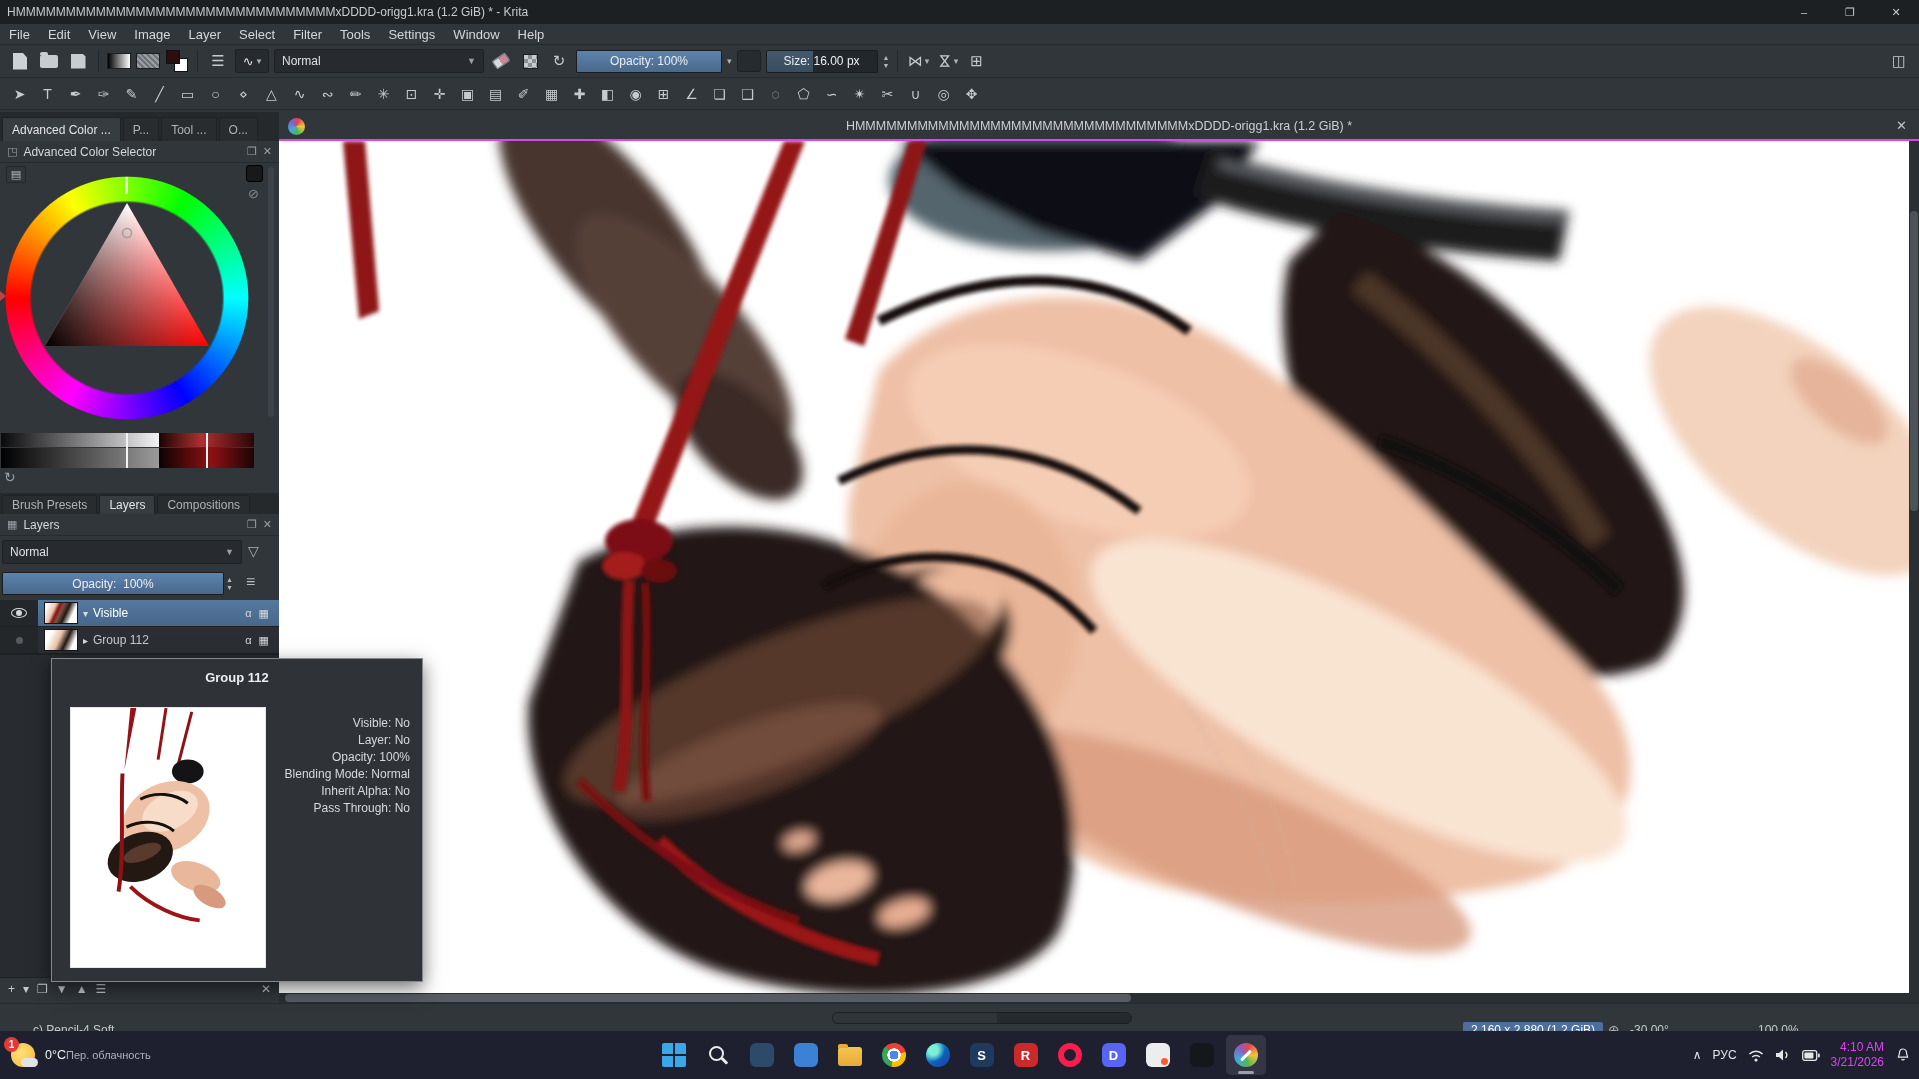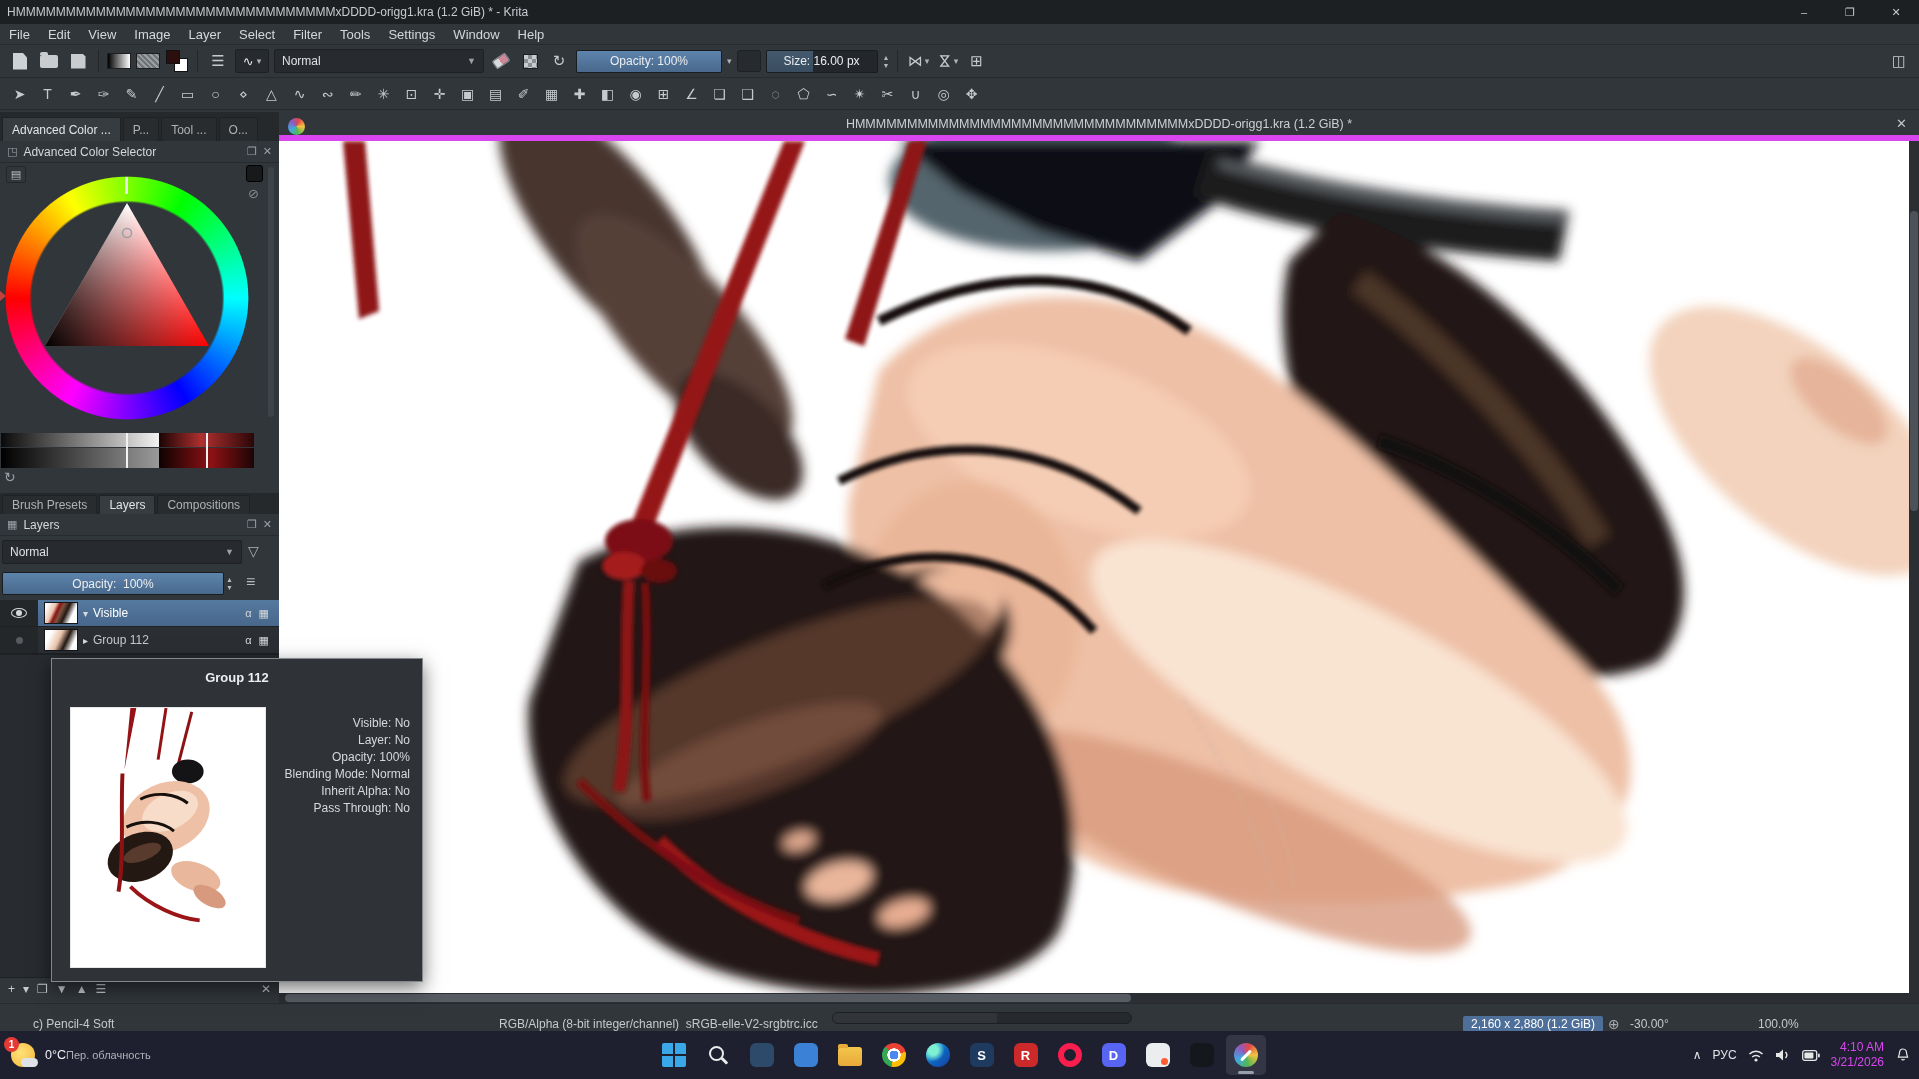--- a/index.html
+++ b/index.html
@@ -93,21 +93,21 @@
   .lthumb{width:34px;height:22px;border:1px solid #14161a;flex:0 0 auto}
   .lthumb.t1{background:linear-gradient(115deg,#fff 8%,#e9c3aa 28%,#8e1214 38%,#7c5340 48%,#241813 62%,#fff 80%)}
   .lthumb.t2{background:linear-gradient(115deg,#fff 18%,#e9c3aa 44%,#241813 64%,#fff 84%)}
   .lexp{font-size:10px;color:#d8dadc}
   .licons{margin-left:auto;display:flex;gap:7px;font-size:11px;color:#d4d7d9;padding-right:4px}
   #layers-empty{position:absolute;left:0;top:654px;width:279px;height:323px;background:#282b2f;border-top:1px solid #1e2124}
   #layer-buttons{position:absolute;left:0;top:977px;width:279px;height:22px;background:#31363b;border-top:1px solid #1e2124;display:flex;align-items:center;gap:8px;padding:0 8px;font-size:12px;color:#c6cacd}
   .lb-btn{display:flex;align-items:center;justify-content:center}
 
   
-  #doc-tabbar{position:absolute;left:279px;top:112px;width:1640px;height:29px;background:#31363b;border-bottom:6px solid #d946ef}
+  #doc-tabbar{position:absolute;left:279px;top:112px;width:1640px;height:29px;background:#31363b;border-bottom:2px solid #d946ef}
   .krita-ico{position:absolute;left:9px;top:6px;width:17px;height:17px;border-radius:50%;background:conic-gradient(from 20deg,#e2474b,#f2c43f 70deg,#52b654 150deg,#3fa9e0 220deg,#8e5bbf 300deg,#e2474b 360deg)}
   .doc-title{position:absolute;left:0;right:0;top:0;height:100%;display:flex;align-items:center;justify-content:center;font-size:12.5px;color:#cdd0d2}
   .doc-close{position:absolute;right:12px;top:0;height:100%;display:flex;align-items:center;font-size:13px;color:#c3c7ca}
   #canvas{position:absolute;left:279px;top:141px;width:1640px;height:852px;background:#fff;overflow:hidden}
   #canvas svg{display:block;width:100%;height:100%}
   #hscroll{position:absolute;left:279px;top:993px;width:1640px;height:10px;background:#2b2f33}
   #hscroll .thumb{position:absolute;left:6px;top:1px;width:846px;height:8px;background:#565c62;border-radius:4px}
   #vscroll{position:absolute;left:1909px;top:141px;width:10px;height:852px;background:#2b2f33}
   #vscroll .thumb{position:absolute;left:1px;top:70px;width:8px;height:300px;background:#4c5257;border-radius:4px}
   #scroll-corner{position:absolute;left:1909px;top:993px;width:10px;height:10px;background:#2b2f33}
@@ -115,21 +115,21 @@
   
   #layer-tooltip{position:absolute;left:51px;top:658px;width:372px;height:324px;background:#2f3338;border:1px solid #84888c;box-shadow:0 6px 18px rgba(0,0,0,.55);z-index:50}
   .tt-title{position:absolute;top:11px;left:0;right:0;text-align:center;font-weight:bold;font-size:13px;color:#eceeef}
   .tt-thumb{position:absolute;left:18px;top:48px;width:196px;height:261px;background:#fff;border:1px solid #e6e6e6}
   .tt-thumb svg{display:block;width:100%;height:100%}
   #tooltip-props{position:absolute;left:214px;top:56px;width:144px;text-align:right}
   .tt-row{font-size:12px;color:#d6d9db;line-height:17px;white-space:nowrap}
 
   
   #statusbar{position:absolute;left:0;top:1003px;width:1919px;height:28px;background:#31363b;border-top:1px solid #272a2e;font-size:12px;color:#c6c9cb}
-  .sb{position:absolute;top:6px;height:100%;display:flex;align-items:center;white-space:pre}
+  .sb{position:absolute;top:12px;height:100%;display:flex;align-items:center;white-space:pre}
   #membar{position:absolute;left:832px;top:8px;width:300px;height:12px;background:#26292d;border:1px solid #1d2023;border-radius:6px;overflow:hidden}
   #membar .mfill{width:55%;height:100%;background:#31353a}
   .size-chip{background:#4d6f99;color:#fff;border-radius:2px;padding:1px 8px}
 
   
   #taskbar{position:absolute;left:0;top:1031px;width:1919px;height:48px;background:#1e2030}
   #weather{position:absolute;left:10px;top:0;height:100%;display:flex;align-items:center;gap:9px}
   .sun{position:relative;width:26px;height:26px}
   .sun .disc{position:absolute;inset:1px;border-radius:50%;background:radial-gradient(circle at 40% 40%,#ffe27a,#f4b63a)}
   .sun .cloud{position:absolute;right:-2px;bottom:1px;width:17px;height:9px;border-radius:6px;background:#dfe3e8}
@@ -526,21 +526,20 @@
         <div class="tt-row">Layer: No</div>
         <div class="tt-row">Opacity: 100%</div>
         <div class="tt-row">Blending Mode: Normal</div>
         <div class="tt-row">Inherit Alpha: No</div>
         <div class="tt-row">Pass Through: No</div>
       </div>
   </div>
 
   <footer id="statusbar">
     <div class="sb" style="left:33px">c) Pencil-4 Soft</div>
-    <div class="sb" style="left:499px">RGB/Alpha (8-bit integer/channel)  sRGB-elle-V2-srgbtrc.icc</div>
     <div id="membar">
         <div class="mfill"></div>
       </div>
     <div class="sb" style="left:1463px"><span class="size-chip">2,160 x 2,880 (1.2 GiB)</span></div>
     <div class="sb" style="left:1608px;font-size:14px;color:#a9adb2">⊕</div>
     <div class="sb" style="left:1630px">-30.00°</div>
     <div class="sb" style="left:1758px">100.0%</div>
 
   </footer>
 

